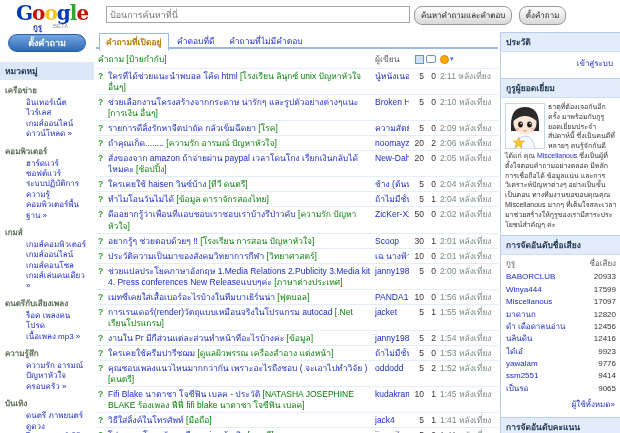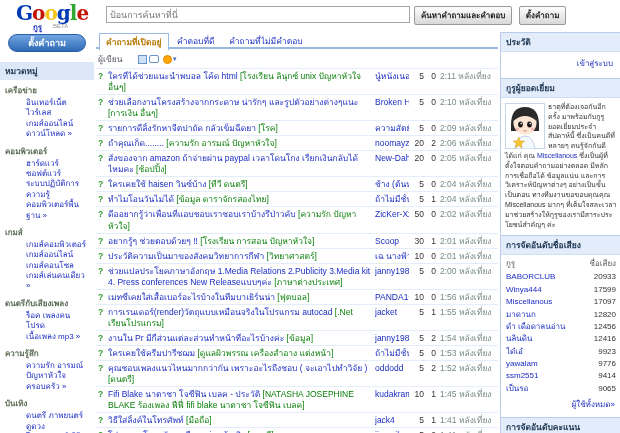--- a/index.html
+++ b/index.html
@@ -9,23 +9,23 @@
   .hdr{position:absolute;top:0;left:6px;width:620px;height:30px;background:#fff;}
   .logo{position:absolute;left:10px;top:1px;font-family:"DejaVu Serif",serif;
         font-size:20px;font-weight:bold;letter-spacing:-1px;}
   .lg-b{color:#0039b6}.lg-r{color:#c41200}.lg-y{color:#f3c518}.lg-g{color:#30a72f}
   .lgsub{position:absolute;left:27px;top:21px;color:#1a2cc0;font-size:8px;font-weight:bold;}
   .lgbeta{position:absolute;left:47px;top:23px;color:#999;font-size:6px;}
   .searchwrap{position:absolute;left:100px;top:6px;}
   .searchwrap input{width:296px;height:15px;border:1px solid #a6a6a6;font-size:9px;
         padding:0 3px;color:#444;font-family:"Liberation Sans",sans-serif;}
   .hbtns{position:absolute;left:408px;top:6px;white-space:nowrap;}
-  .gbtn{display:inline-block;margin-right:4px;padding:2px 6px;font-size:8px;font-weight:bold;
+  .gbtn{display:inline-block;margin-right:4px;padding:2px 6px;font-size:8px;font-weight:normal;
         color:#222;background:linear-gradient(#fefefe,#d8d8d8);border:1px solid #999;
-        border-radius:2px;cursor:pointer;font-family:"Liberation Sans",sans-serif;}
+        border-radius:8px;cursor:pointer;font-family:"Liberation Sans",sans-serif;}
   
   .lcol{position:absolute;top:32px;left:0;width:94px;}
   .askbtn{margin:2px 6px 10px 8px;width:76px;height:16px;border-radius:9px;
         background:linear-gradient(#72a5e2,#2e6ab5);color:#fff;font-size:9px;font-weight:bold;
         text-align:center;line-height:16px;border:1px solid #2a5da8;cursor:pointer;}
   .cathdr{background:#dce8f8;color:#223a56;font-weight:bold;font-size:8.5px;padding:2px 5px;}
   .group{padding:4px 5px 1px;}
   .gtitle{color:#5a6a52;font-weight:bold;font-size:8px;margin-bottom:1px;}
   .glines{color:#1a2cc0;font-size:8px;line-height:1.3;white-space:pre-line;cursor:pointer;margin-left:21px;}
   
@@ -148,20 +148,21 @@
       </div>
   </div>
 
   <div class="mcol">
     <div class="tabs">
       <span class="tab active">คำถามที่เปิดอยู่</span>
       <span class="tab link">คำตอบที่ดี</span>
       <span class="tab link">คำถามที่ไม่มีคำตอบ</span>
     </div>
     <div class="lsthdr">
+      <span class="lh-q">คำถาม [ป้ายกำกับ]</span>
       <span class="c-auth">ผู้เขียน</span>
       <span class="c-pts">
           <span class="ic-pts"></span>
         </span>
       <span class="c-ans">
           <span class="ic-ans"></span>
         </span>
       <span class="c-time">
           <span class="ic-time"></span>
           <span class="sortarrow">▾</span>

